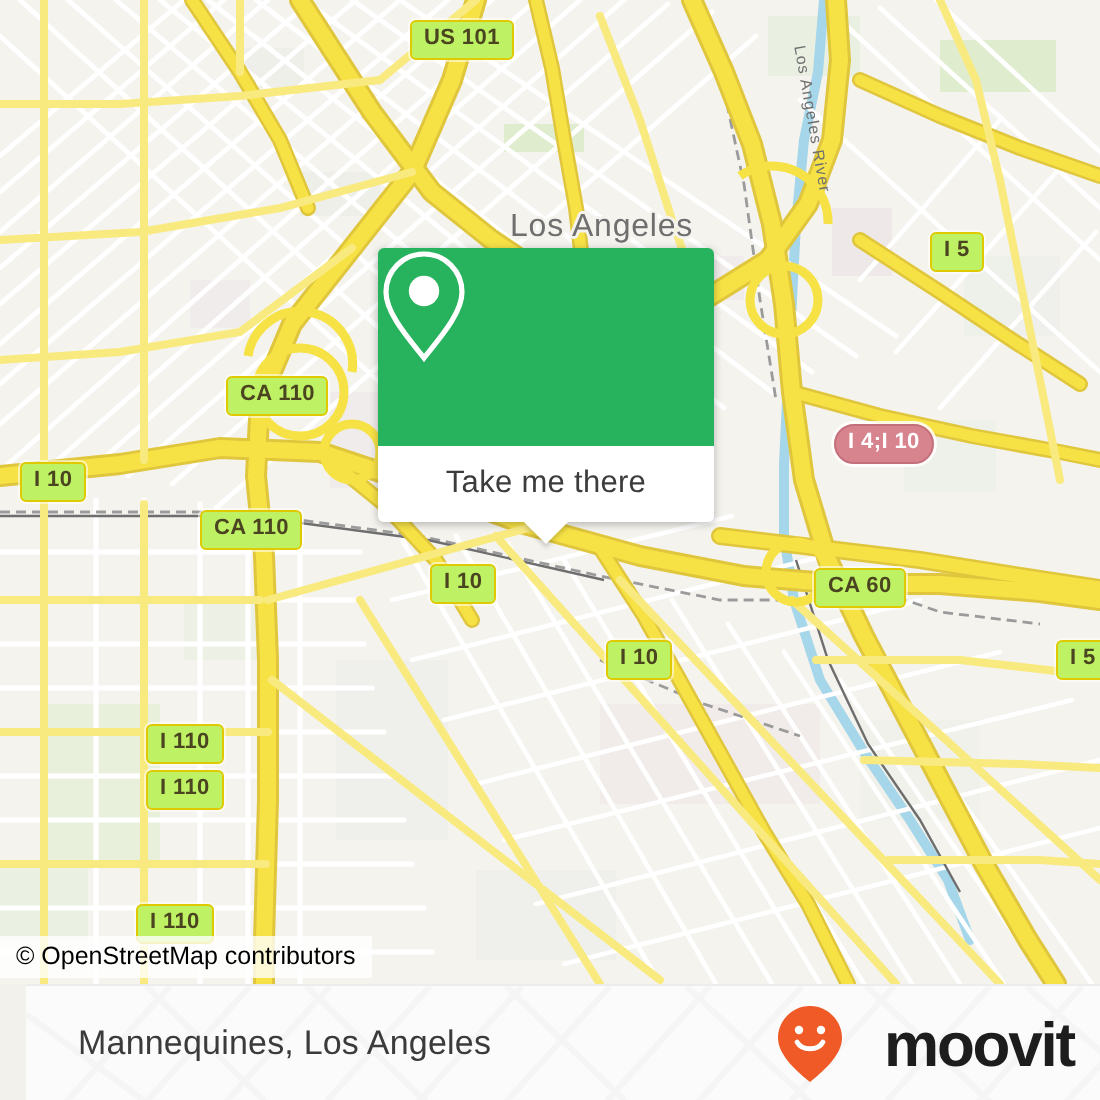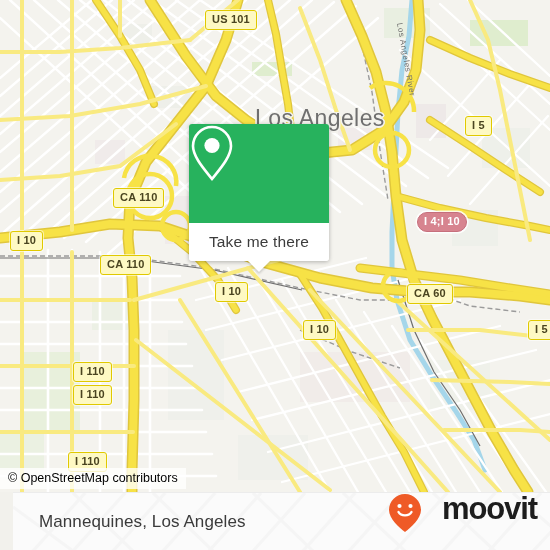--- a/index.html
+++ b/index.html
@@ -10,21 +10,21 @@
   }
   #app{position:relative;width:550px;height:550px;overflow:hidden;background:#f2f1ec;}
 
   
   #map{position:absolute;left:0;top:0;width:550px;height:492px;overflow:hidden;background:#f4f3ee;}
   #map svg{position:absolute;left:0;top:0;}
 
   
   .shield{
     position:absolute;
-    background:#fef9c3;
+    background:#bef264;
     border:1.5px solid #e0c900;
     border-radius:3px;
     color:#4a4420;
     font-weight:bold;
     font-size:11px;
     line-height:1;
     padding:3px 6px 4px 6px;
     white-space:nowrap;
     letter-spacing:.2px;
     box-shadow:0 0 0 1px rgba(255,255,255,.55);
@@ -34,41 +34,41 @@
     border-color:#c66f7c;
     border-radius:10px;
     color:#fff;
     box-shadow:0 0 0 1.5px rgba(255,255,255,.85);
   }
 
   
   .city-label{
     position:absolute;
     color:#6f6f6f;
-    font-size:23px;
+    font-size:16px;
     letter-spacing:.4px;
     text-shadow:
       -1.5px 0 #f4f3ee, 1.5px 0 #f4f3ee, 0 -1.5px #f4f3ee, 0 1.5px #f4f3ee,
       -1px -1px #f4f3ee, 1px 1px #f4f3ee, -1px 1px #f4f3ee, 1px -1px #f4f3ee;
     white-space:nowrap;
   }
   .river-label{
     position:absolute;
     color:#6f6f6f;
     font-size:8px;
     letter-spacing:.6px;
     white-space:nowrap;
     transform-origin:left top;
   }
 
   
   #popup{
     position:absolute;
     left:189px;top:124px;
-    width:140px;
+    width:168px;
     border-radius:3px;
     overflow:visible;
     box-shadow:0 1px 4px rgba(0,0,0,.28);
     z-index:40;
   }
   #popup-top{
     background:#27b25d;
     height:99px;
     border-radius:3px 3px 0 0;
     display:flex;align-items:center;justify-content:center;
@@ -111,21 +111,21 @@
     margin-left:13px;
   }
   #footer-watermark{position:absolute;left:0;top:0;opacity:.45;}
   #footer-title{
     position:absolute;left:26px;top:0;height:58px;
     display:flex;align-items:center;
     color:#3b3b3b;font-size:17px;letter-spacing:.1px;white-space:nowrap;
   }
   #brand{
     position:absolute;right:26px;top:0;height:58px;
-    display:flex;gap:20px;
+    display:flex;align-items:center;gap:20px;
   }
   #brand-text{
     color:#1d1d1d;font-size:31px;font-weight:bold;letter-spacing:-1.1px;
     line-height:1;
   }
 </style>
 </head>
 <body>
 
 <div id="app">

